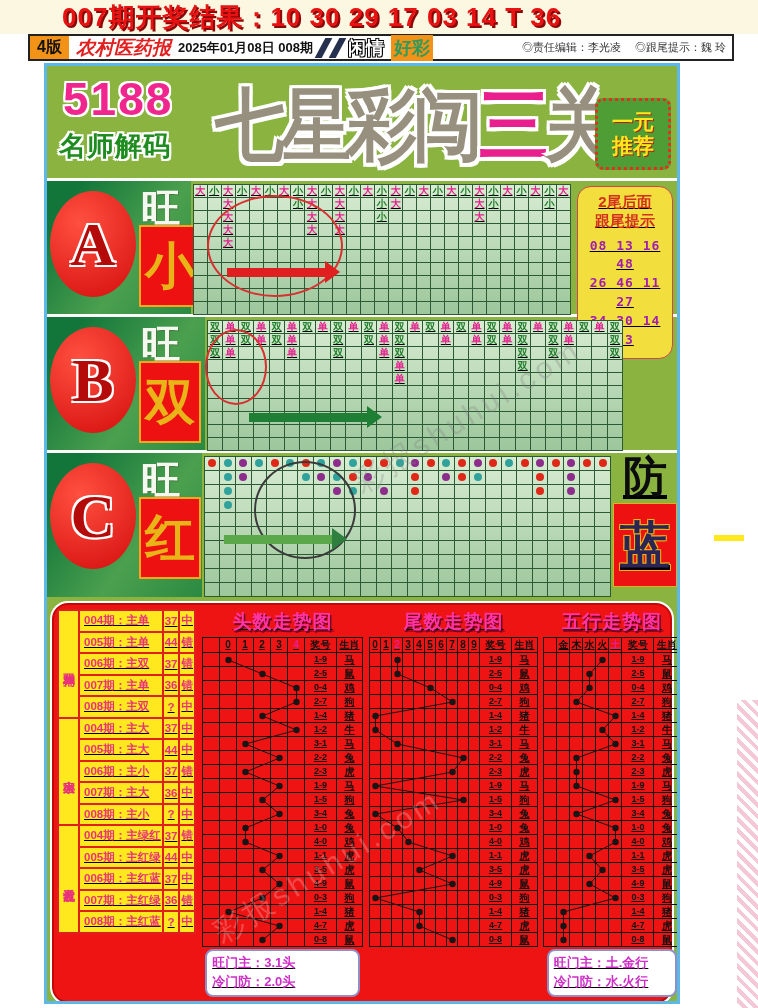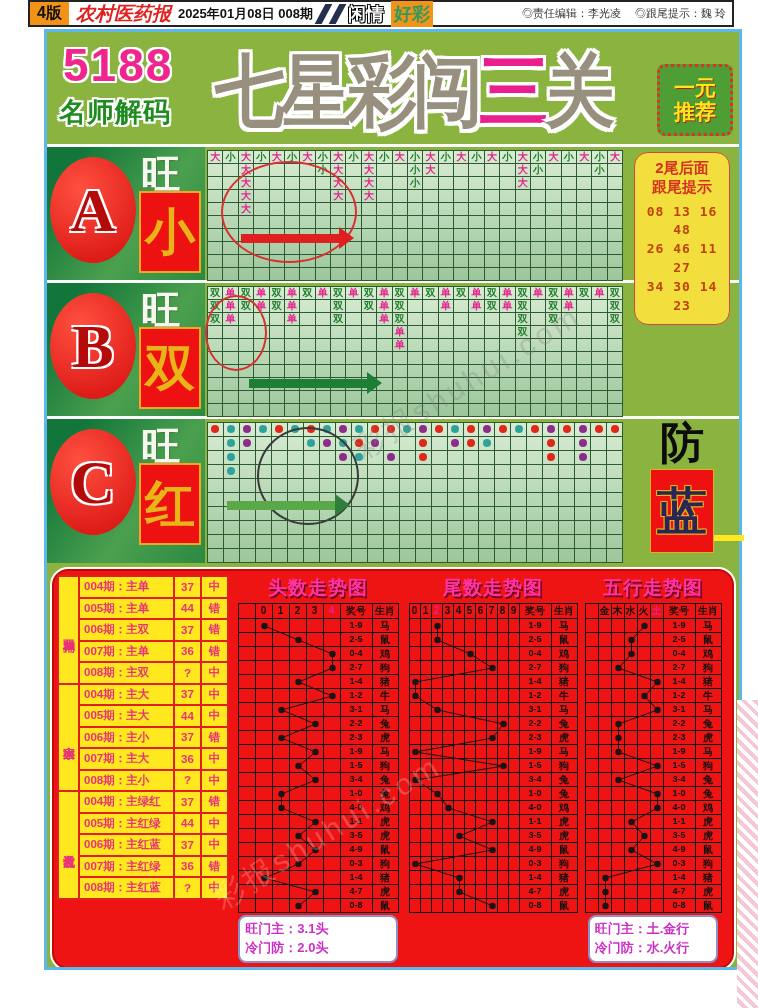--- a/index.html
+++ b/index.html
@@ -18,22 +18,22 @@
     display:flex; align-items:center; }
   .paper-name { color:#e32020; font-weight:bold; font-style:italic; font-size:19px; font-family:"Liberation Serif",serif; }
   .date-issue { color:#111; font-weight:bold; font-size:13px; }
   .slash { width:7px; height:20px; background:#24304e; transform:skewX(-28deg); display:inline-block; }
   .col1 { font-size:18px; font-weight:bold; color:#fff;
     text-shadow:-1px -1px 0 #000,1px -1px 0 #000,-1px 1px 0 #000,1px 1px 0 #000; }
   .col2 { font-size:18px; font-weight:bold; color:#2f9a5e; background:#f29318; padding:1px 3px; }
   .m-meta { margin-left:auto; font-size:11px; color:#333; display:flex; gap:14px; white-space:nowrap; }
 
   
-  .frame { position:relative; margin:2px 0 0 44px; width:698px; height:941px;
-    border:3px solid #5cb8e8; background:#8ab43f; overflow:hidden; }
+  .frame { position:relative; margin:2px 0 0 44px; width:636px; height:941px;
+    border:3px solid #5cb8e8; background:#8ab43f; overflow:hidden;text-decoration:underline; }
 
   
   .title-area { position:relative; height:112px; }
   .ow { text-shadow:-2px -2px 0 #fff,2px -2px 0 #fff,-2px 2px 0 #fff,2px 2px 0 #fff,-2px 0 0 #fff,2px 0 0 #fff,0 -2px 0 #fff,0 2px 0 #fff; }
   .promo-num { position:absolute; left:16px; top:6px; font-size:46px; font-weight:bold; color:#f0268e; letter-spacing:2px; }
   .promo-label { position:absolute; left:12px; top:62px; font-size:27px; font-weight:bold; color:#1f8c1f; letter-spacing:1px; }
   .main-title { position:absolute; left:168px; top:8px; font-size:70px; font-weight:bold; color:#98907f;
     letter-spacing:-4px; transform:scaleY(1.12); transform-origin:top; white-space:nowrap;
     text-shadow:-3px -3px 0 #fff,3px -3px 0 #fff,-3px 3px 0 #fff,3px 3px 0 #fff,0 -3px 0 #fff,0 3px 0 #fff,-3px 0 0 #fff,3px 0 0 #fff; }
   .main-title .pk3 { color:#ea1f8e; }
@@ -66,21 +66,21 @@
   .dot { display:block; width:8px; height:8px; border-radius:50%; margin:2px auto 0; }
   .ell { position:absolute; border:2px solid #d83030; border-radius:50%; }
   .ellC { border-color:#3a3a3a; }
   .arr { position:absolute; height:9px; }
   .arr:after { content:''; position:absolute; right:-15px; top:-7px; border-top:11px solid transparent;
     border-bottom:11px solid transparent; border-left:15px solid; border-left-color:inherit; }
   .sidebar { flex:1; display:flex; flex-direction:column; align-items:center; padding:5px 4px; }
   .ybox { background:#f2df3d; border:1px solid #d04848; border-radius:14px; width:96px; text-align:center; }
   .tip-title { color:#d33020; font-weight:bold; font-size:15px; line-height:1.25; padding-top:6px; }
   .tip-nums { margin-top:6px; padding-bottom:8px; }
-  .tip-nums div { color:#c2410c; font-weight:bold; font-size:13px; font-family:"DejaVu Sans Mono",monospace;
+  .tip-nums div { color:#a21caf; font-weight:bold; font-size:13px; font-family:"DejaVu Sans Mono",monospace;
     line-height:1.45; letter-spacing:1px; }
   .hist-box { height:122px; }
   .hist-label { color:#b03020; font-weight:bold; font-size:12px; padding-top:6px; }
   .c-side { flex:1; display:flex; flex-direction:column; align-items:center; padding-top:2px; }
   .fang { font-size:44px; font-weight:bold; color:#0c0c0c; font-family:"Liberation Serif",serif; line-height:1.05; }
   .lan-box { margin-top:2px; width:64px; height:84px; background:#ee1111; border:1px solid #e0b020;
     display:flex; align-items:center; justify-content:center; }
   .lan-box span { font-size:50px; font-weight:bold; color:#2a2555; font-family:"Liberation Serif",serif;
     text-shadow:-1px -1px 0 #e9b418,1px -1px 0 #e9b418,-1px 1px 0 #e9b418,1px 1px 0 #e9b418; }
 
@@ -118,20 +118,23 @@
   .wm2 { color:rgba(255,255,255,0.22); }
   .stripes { position:absolute; right:0; top:700px; width:21px; height:308px;
     background:repeating-linear-gradient(45deg,#fff 0 4px,#f5c8d8 4px 8px); }
   .ydash { position:absolute; right:14px; top:535px; width:30px; height:6px; background:#ffe91e; }
 </style>
 </head>
 <body>
 
 <div class="page">
 
+  <div class="banner">
+    <span>007期开奖结果：10 30 29 17 03 14 T 36</span>
+  </div>
 
   <div class="masthead">
     <div class="edition">4版</div>
     <div class="paper-name">农村医药报</div>
     <div class="date-issue">2025年01月08日  008期</div>
     <span class="slash"></span>
     <span class="slash"></span>
     <span class="col1">闲情</span>
     <span class="col2">好彩</span>
     <div class="m-meta">

